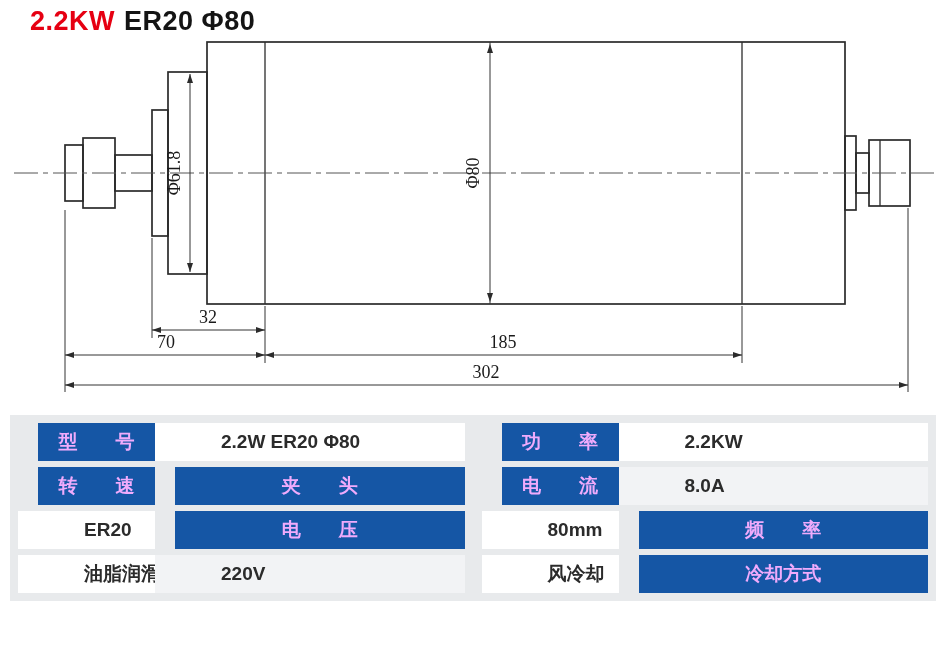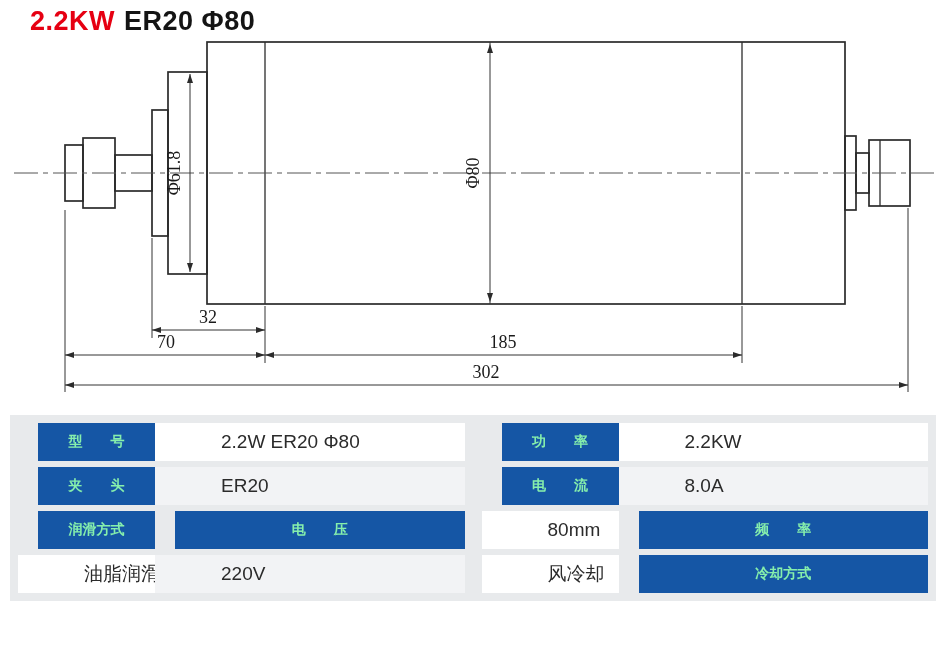--- a/index.html
+++ b/index.html
@@ -38,24 +38,24 @@
   .spec-panel {
     position:absolute; left:10px; top:415px; width:926px;
     background:#e8eaec; padding:8px;
     display:flex; gap:17px;
   }
   .spec-col {
     flex:1; display:grid;
     grid-template-columns:137px 1fr;
     gap:6px 0;
   }
-  .cell { height:38px; display:flex; align-items:center; }
+  .cell { height:38px; display:flex; align-items:center;font-weight:bold; }
   .cell.label {
-    background:#1556a5; color:#86efac;
-    font-weight:bold; font-size:14px;
+    background:#1556a5; color:#f0abfc;
+    font-weight:bold; font-size:19px;
     justify-content:center; white-space:nowrap;margin-left:20px;
   }
   .cell.value {
     background:#ffffff; color:#2b2b2b;
     font-size:19px; padding-left:66px; white-space:nowrap;
   }
   .spec-col .cell.value:nth-child(4n) { background:#f2f3f5; }
 </style>
 </head>
 <body>
@@ -134,23 +134,23 @@
       <polygon class="arrow" points="908,385 899,382 899,388"></polygon>
       <text class="dimtxt" x="486" y="378">302</text>
     </g>
   </svg>
 
   <div class="spec-panel">
 
     <div class="spec-col">
       <div class="cell label">型　　号</div>
       <div class="cell value">2.2W ER20 Φ80</div>
+      <div class="cell label">转　　速</div>
       <div class="cell label">夹　　头</div>
       <div class="cell value">ER20</div>
-      <div class="cell label">润滑方式</div>
       <div class="cell label">电　　压</div>
       <div class="cell value">油脂润滑</div>
       <div class="cell value">220V</div>
     </div>
 
     <div class="spec-col">
       <div class="cell label">功　　率</div>
       <div class="cell value">2.2KW</div>
       <div class="cell label">电　　流</div>
       <div class="cell value">8.0A</div>

